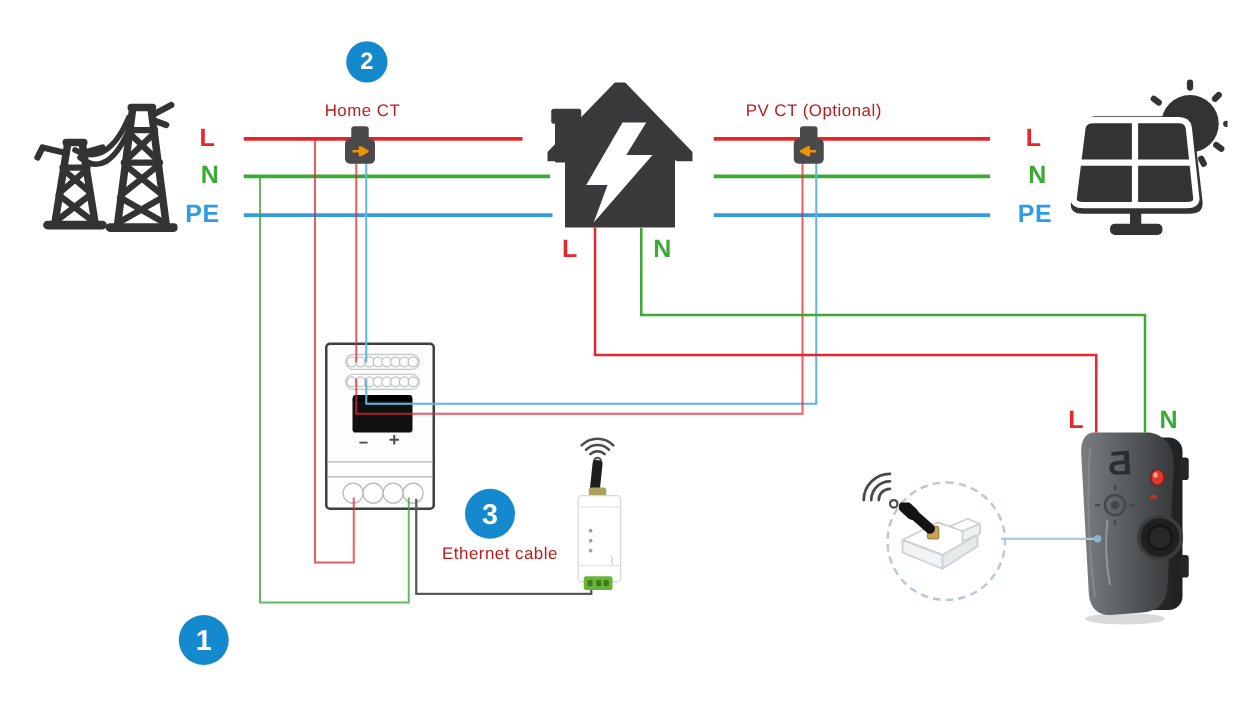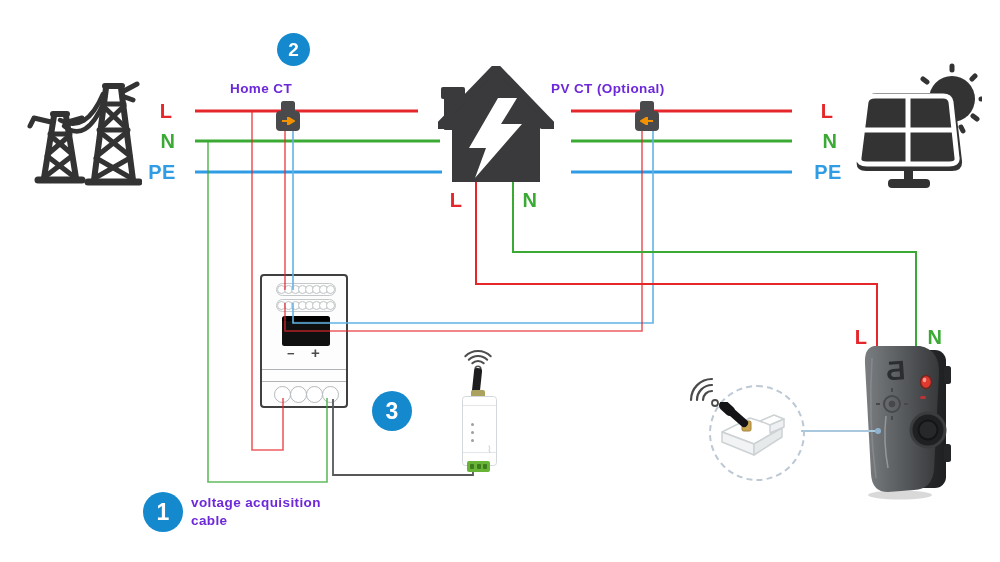--- a/index.html
+++ b/index.html
@@ -4,22 +4,22 @@
 <style>
   html,body{margin:0;padding:0;background:#fff;}
   #canvas{position:relative;width:1000px;height:562px;background:#fff;overflow:hidden;
           font-family:"Liberation Sans",sans-serif;}
   .abs{position:absolute;}
   svg{display:block;}
   
   .lnpe{position:absolute;font-weight:700;font-size:20px;transform:translate(-50%,-50%);
         letter-spacing:.5px;}
   .red{color:#e5262b;} .green{color:#3aaa35;} .blue{color:#2f9ce4;}
-  .caption{position:absolute;font-size:13.5px;font-weight:700;color:#6d28d9;
-           text-align:left;letter-spacing:.4px;line-height:18px;}
+  .caption{position:absolute;font-size:13.5px;font-weight:400;color:#b91c1c;
+           text-align:center;letter-spacing:.4px;line-height:18px;}
   
   .badge{position:absolute;background:#1489cd;border-radius:50%;color:#fff;
          display:flex;align-items:center;justify-content:center;font-weight:700;}
   
   .ct{position:absolute;width:24px;height:30px;z-index:4;}
   .ct .tab{position:absolute;left:5px;top:0;width:14px;height:12px;background:#4a4a4c;border-radius:2.5px;}
   .ct .body{position:absolute;left:0;top:10px;width:24px;height:20px;background:#4a4a4c;border-radius:4px;
             display:flex;align-items:center;justify-content:center;}
   
   #meter{left:260px;top:274px;width:88px;height:134px;background:#fdfdfd;border:2px solid #3f3f42;
@@ -270,21 +270,21 @@
   </div>
   <div class="badge z5" style="left:372px;top:391px;width:40px;height:40px;font-size:23px;">
     <span>3</span>
   </div>
   <div class="badge z5" style="left:143px;top:492px;width:40px;height:40px;font-size:23px;">
     <span>1</span>
   </div>
 
   <div class="caption z5" style="left:230px;top:80px;width:120px;">Home CT</div>
   <div class="caption z5" style="left:551px;top:80px;width:200px;">PV CT (Optional)</div>
-  <div class="caption z5" style="left:191px;top:494px;width:150px;">voltage acquisition cable</div>
+  <div class="caption z5" style="left:320px;top:434px;width:160px;">Ethernet cable</div>
 
   <div class="lnpe red z5" style="left:166px;top:111px;">L</div>
   <div class="lnpe green z5" style="left:168px;top:141px;">N</div>
   <div class="lnpe blue z5" style="left:162px;top:172px;">PE</div>
   <div class="lnpe red z5" style="left:827px;top:111px;">L</div>
   <div class="lnpe green z5" style="left:830px;top:141px;">N</div>
   <div class="lnpe blue z5" style="left:828px;top:172px;">PE</div>
   <div class="lnpe red z5" style="left:456px;top:200px;">L</div>
   <div class="lnpe green z5" style="left:530px;top:200px;">N</div>
   <div class="lnpe red z5" style="left:861px;top:337px;">L</div>

